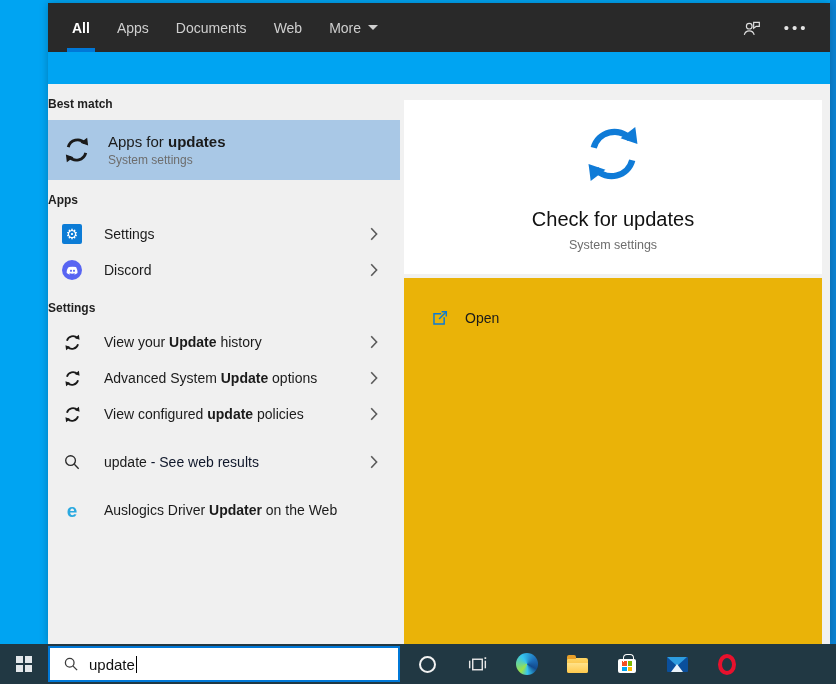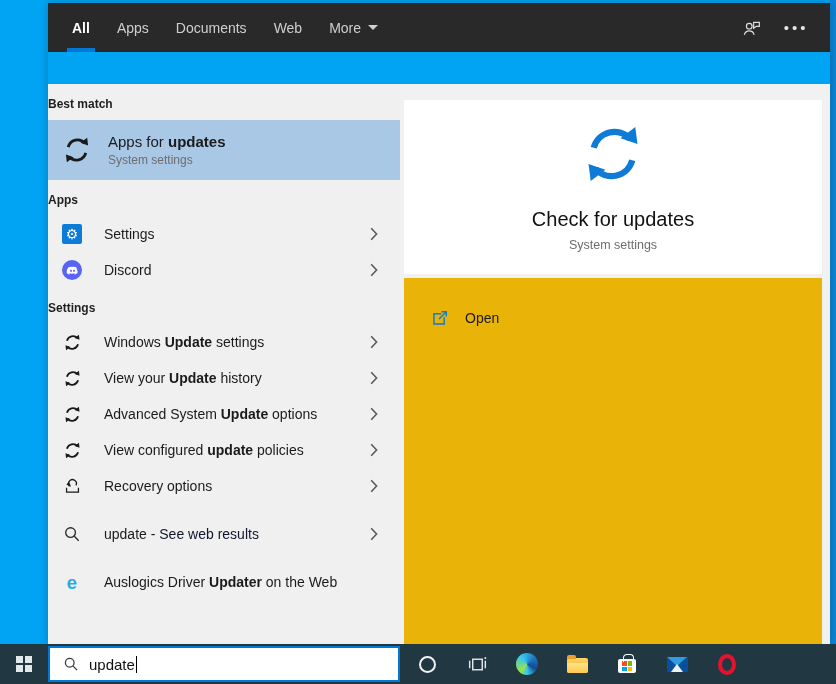--- a/index.html
+++ b/index.html
@@ -184,98 +184,61 @@
                   <g fill="none" stroke="#1a1a1a" stroke-width="4.6">
                     <path d="M10 19.5 A 15.5 15.5 0 0 1 36.5 13"></path>
                     <path d="M38 28.5 A 15.5 15.5 0 0 1 11.5 35"></path>
                   </g>
                   <g fill="#1a1a1a">
                     <polygon points="29.5,12.5 41.8,16.8 40.2,4.4"></polygon>
                     <polygon points="18.5,35.5 6.2,31.2 7.8,43.6"></polygon>
                   </g>
                 </svg>
               </span>
-              <span class="row-text"><span class="">Windows </span><span class="b">Update</span><span class=""> settings</span></span>
+              <span class="row-text"><span class="">View your </span><span class="b">Update</span><span class=""> history</span></span>
               <span class="chev">
                 <svg viewBox="0 0 8 14" width="8" height="14">
                   <polyline points="1.2,1.2 6.6,7 1.2,12.8" fill="none" stroke="#5a5a5a" stroke-width="1.6"></polyline>
                 </svg>
               </span>
             </div>
             <div class="row">
               <span class="row-icon">
                 <svg viewBox="0 0 48 48" width="19" height="19">
                   <g fill="none" stroke="#1a1a1a" stroke-width="4.6">
                     <path d="M10 19.5 A 15.5 15.5 0 0 1 36.5 13"></path>
                     <path d="M38 28.5 A 15.5 15.5 0 0 1 11.5 35"></path>
                   </g>
                   <g fill="#1a1a1a">
                     <polygon points="29.5,12.5 41.8,16.8 40.2,4.4"></polygon>
                     <polygon points="18.5,35.5 6.2,31.2 7.8,43.6"></polygon>
                   </g>
                 </svg>
               </span>
-              <span class="row-text"><span class="">View your </span><span class="b">Update</span><span class=""> history</span></span>
+              <span class="row-text"><span class="">Advanced System </span><span class="b">Update</span><span class=""> options</span></span>
               <span class="chev">
                 <svg viewBox="0 0 8 14" width="8" height="14">
                   <polyline points="1.2,1.2 6.6,7 1.2,12.8" fill="none" stroke="#5a5a5a" stroke-width="1.6"></polyline>
                 </svg>
               </span>
             </div>
             <div class="row">
               <span class="row-icon">
                 <svg viewBox="0 0 48 48" width="19" height="19">
                   <g fill="none" stroke="#1a1a1a" stroke-width="4.6">
                     <path d="M10 19.5 A 15.5 15.5 0 0 1 36.5 13"></path>
                     <path d="M38 28.5 A 15.5 15.5 0 0 1 11.5 35"></path>
                   </g>
                   <g fill="#1a1a1a">
                     <polygon points="29.5,12.5 41.8,16.8 40.2,4.4"></polygon>
                     <polygon points="18.5,35.5 6.2,31.2 7.8,43.6"></polygon>
                   </g>
                 </svg>
               </span>
-              <span class="row-text"><span class="">Advanced System </span><span class="b">Update</span><span class=""> options</span></span>
-              <span class="chev">
-                <svg viewBox="0 0 8 14" width="8" height="14">
-                  <polyline points="1.2,1.2 6.6,7 1.2,12.8" fill="none" stroke="#5a5a5a" stroke-width="1.6"></polyline>
-                </svg>
-              </span>
-            </div>
-            <div class="row">
-              <span class="row-icon">
-                <svg viewBox="0 0 48 48" width="19" height="19">
-                  <g fill="none" stroke="#1a1a1a" stroke-width="4.6">
-                    <path d="M10 19.5 A 15.5 15.5 0 0 1 36.5 13"></path>
-                    <path d="M38 28.5 A 15.5 15.5 0 0 1 11.5 35"></path>
-                  </g>
-                  <g fill="#1a1a1a">
-                    <polygon points="29.5,12.5 41.8,16.8 40.2,4.4"></polygon>
-                    <polygon points="18.5,35.5 6.2,31.2 7.8,43.6"></polygon>
-                  </g>
-                </svg>
-              </span>
               <span class="row-text"><span class="">View configured </span><span class="b">update</span><span class=""> policies</span></span>
-              <span class="chev">
-                <svg viewBox="0 0 8 14" width="8" height="14">
-                  <polyline points="1.2,1.2 6.6,7 1.2,12.8" fill="none" stroke="#5a5a5a" stroke-width="1.6"></polyline>
-                </svg>
-              </span>
-            </div>
-            <div class="row">
-              <span class="row-icon">
-                <svg viewBox="0 0 24 24" width="19" height="19">
-                  <g fill="none" stroke="#1a1a1a" stroke-width="1.6">
-                    <path d="M4.5 13.5 v5.5 h15 v-5.5"></path>
-                    <path d="M8.3 11.8 A 5 5 0 1 1 16.4 10.6"></path>
-                  </g>
-                  <polygon fill="#1a1a1a" points="4.2,9.6 10.2,12.4 7.8,6.3"></polygon>
-                </svg>
-              </span>
-              <span class="row-text"><span class="">Recovery options</span></span>
               <span class="chev">
                 <svg viewBox="0 0 8 14" width="8" height="14">
                   <polyline points="1.2,1.2 6.6,7 1.2,12.8" fill="none" stroke="#5a5a5a" stroke-width="1.6"></polyline>
                 </svg>
               </span>
             </div>
           </div>
           <div class="section">
             <div class="row">
               <span class="row-icon">

